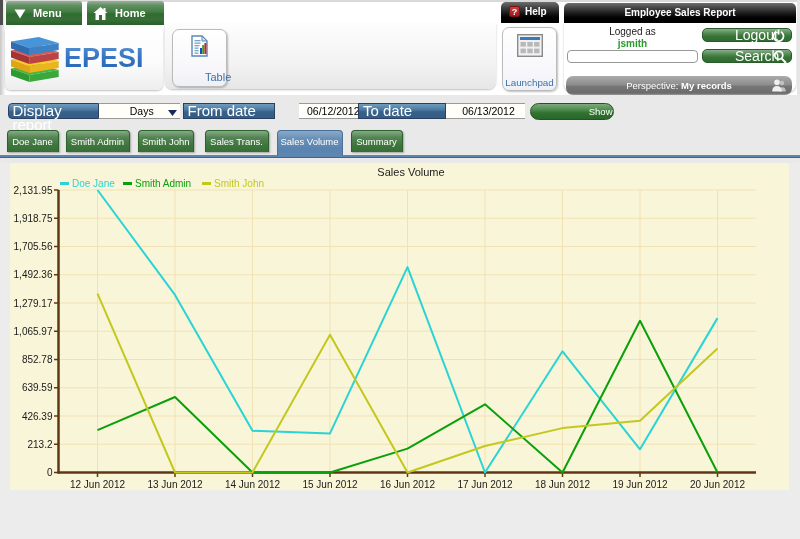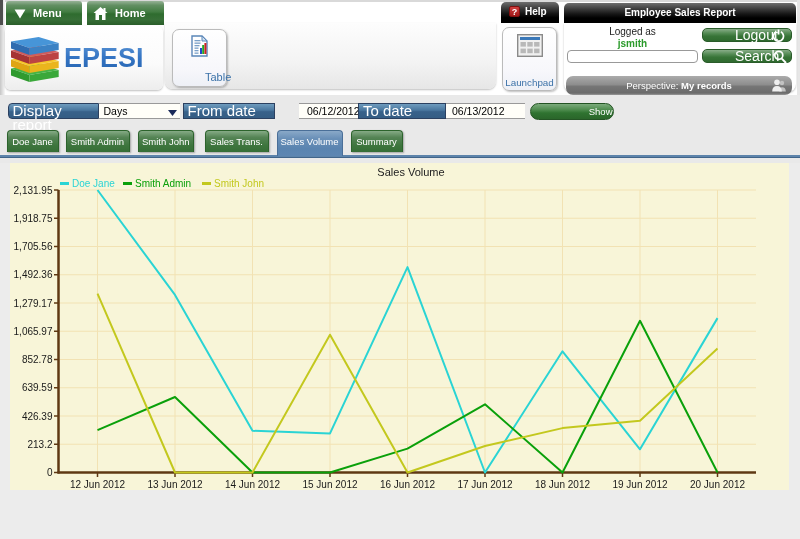--- a/index.html
+++ b/index.html
@@ -19,21 +19,21 @@
 
 .panel { position:absolute; background:linear-gradient(to bottom,#fdfdfd 0%,#f3f3f3 60%,#e6e6e6 100%); border-radius:0 0 8px 8px; box-shadow:0 1px 2px rgba(0,0,0,0.25); }
 
 .iconbtn { position:absolute; background:linear-gradient(to bottom,#ffffff 0%,#f7f7fb 70%,#eef0f6 100%); border:1px solid #bbb; border-radius:7px; box-shadow:1px 1px 2px rgba(0,0,0,0.25); text-align:center; color:#3c72a8; }
 
 .greenbtn { position:absolute; background:linear-gradient(to bottom,#88ad88 0%,#548b54 35%,#377437 60%,#2f6a2f 100%); border:1px solid #2a5c2a; border-radius:5px; color:#fff; font-size:14px; }
 
 
 #filterbar { position:absolute; left:0; top:95px; width:800px; height:68px; background:#e9e9e9; }
 .bluelabel { position:absolute; top:7.5px; height:16.5px; background:linear-gradient(to bottom,#6f9cbe 0%,#49769e 45%,#38618a 55%,#355d84 100%); border:1px solid #2b4060; color:#fff; font-size:15px; line-height:14.5px; padding-left:4px; }
-.whitefield { position:absolute; top:7.5px; height:16.5px; background:#fffef8; border:1px solid #999; border-left:none; border-right:none; font-size:10.5px; line-height:15px; color:#000; }
+.whitefield { position:absolute; top:7.5px; height:16.5px; background:#fffef8; border:1px solid #999; border-left:none; border-right:none; font-size:10.5px; line-height:15px; color:#000;text-align:center; }
 
 
 .tab { position:absolute; top:34.5px; height:22.5px; border-radius:4px 4px 0 0; background:linear-gradient(to bottom,#86ab86 0%,#558455 30%,#3d753d 70%,#366e36 100%); border:1px solid #2c632c; border-bottom:none; color:#fff; font-size:9.5px; text-align:center; line-height:22px; white-space:nowrap; overflow:hidden; box-shadow:1px 1px 2px rgba(0,0,0,0.3); }
 .tab.active { background:linear-gradient(to bottom,#8aa9c8 0%,#6a90b8 30%,#5a84b0 70%,#5d86b2 100%); border-color:#4a6f98; height:26px; box-shadow:none; z-index:5; }
 #bluebar { position:absolute; left:0; top:59.5px; width:800px; height:3.5px; background:#5d84ab; border-bottom:1px solid #41658a; }
 
 
 #chartpanel { position:absolute; left:10px; top:163px; width:779px; height:327px; background:#f8f5d8; }
 </style>
 </head>

